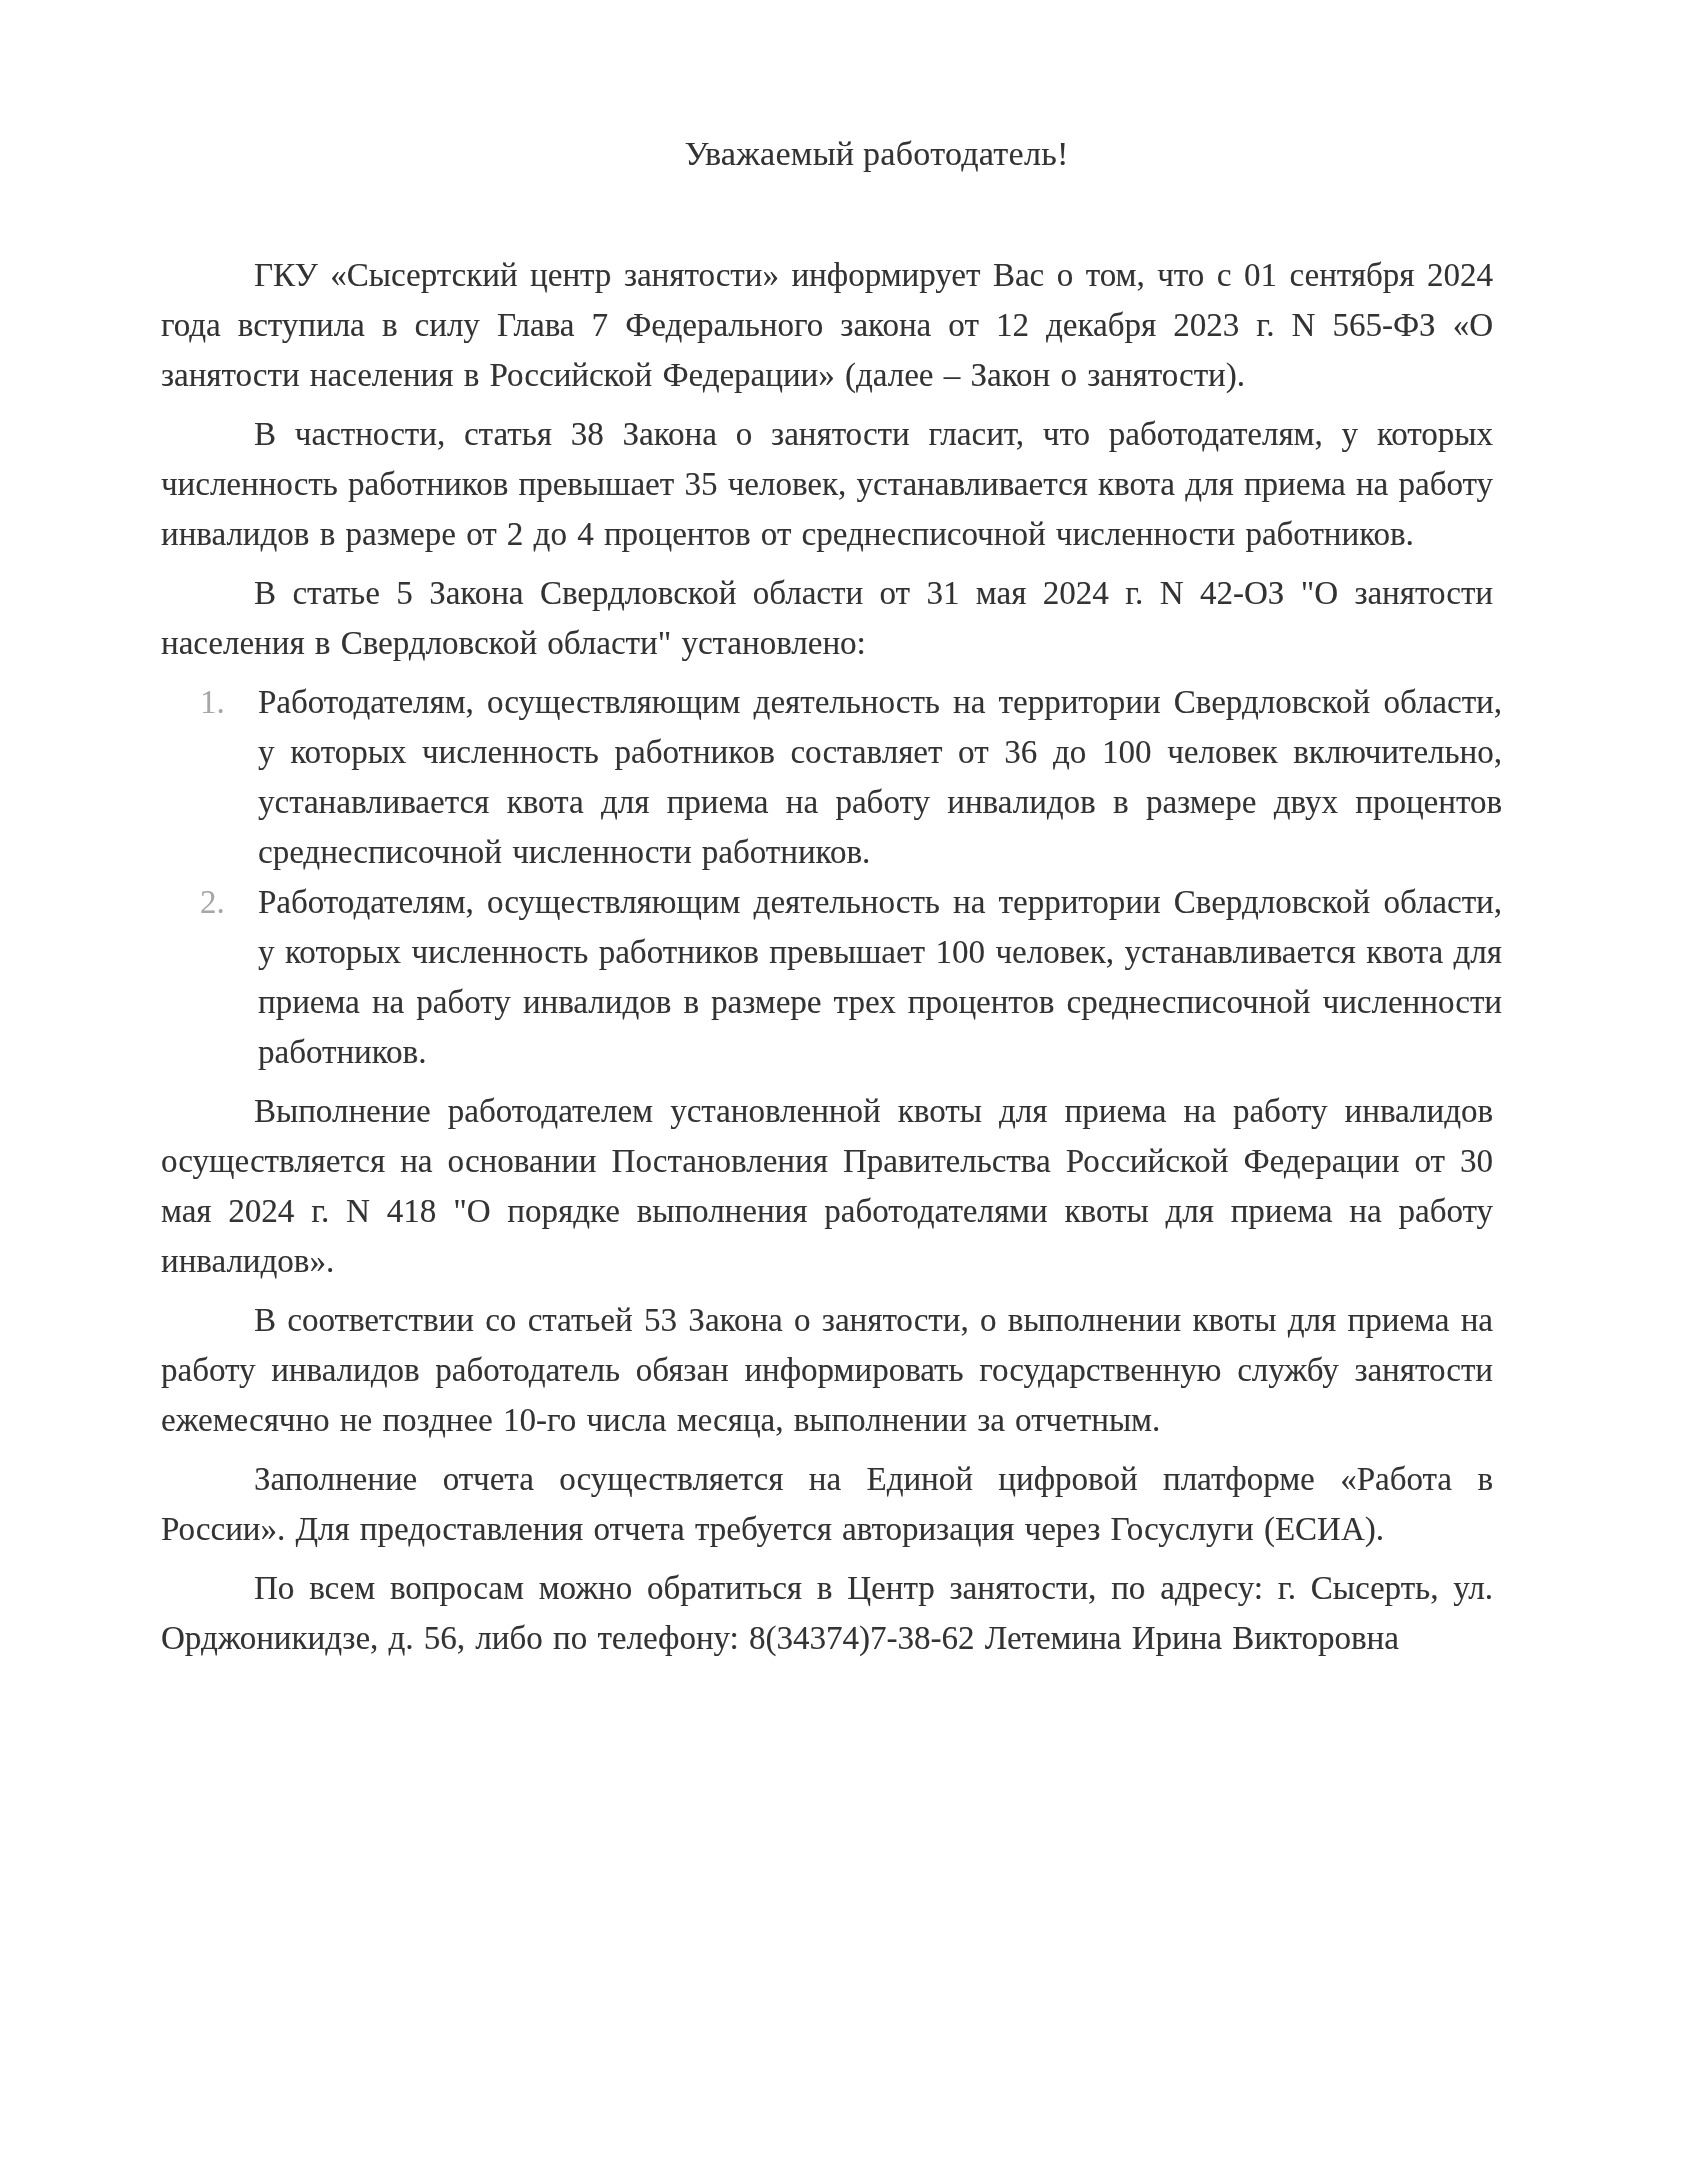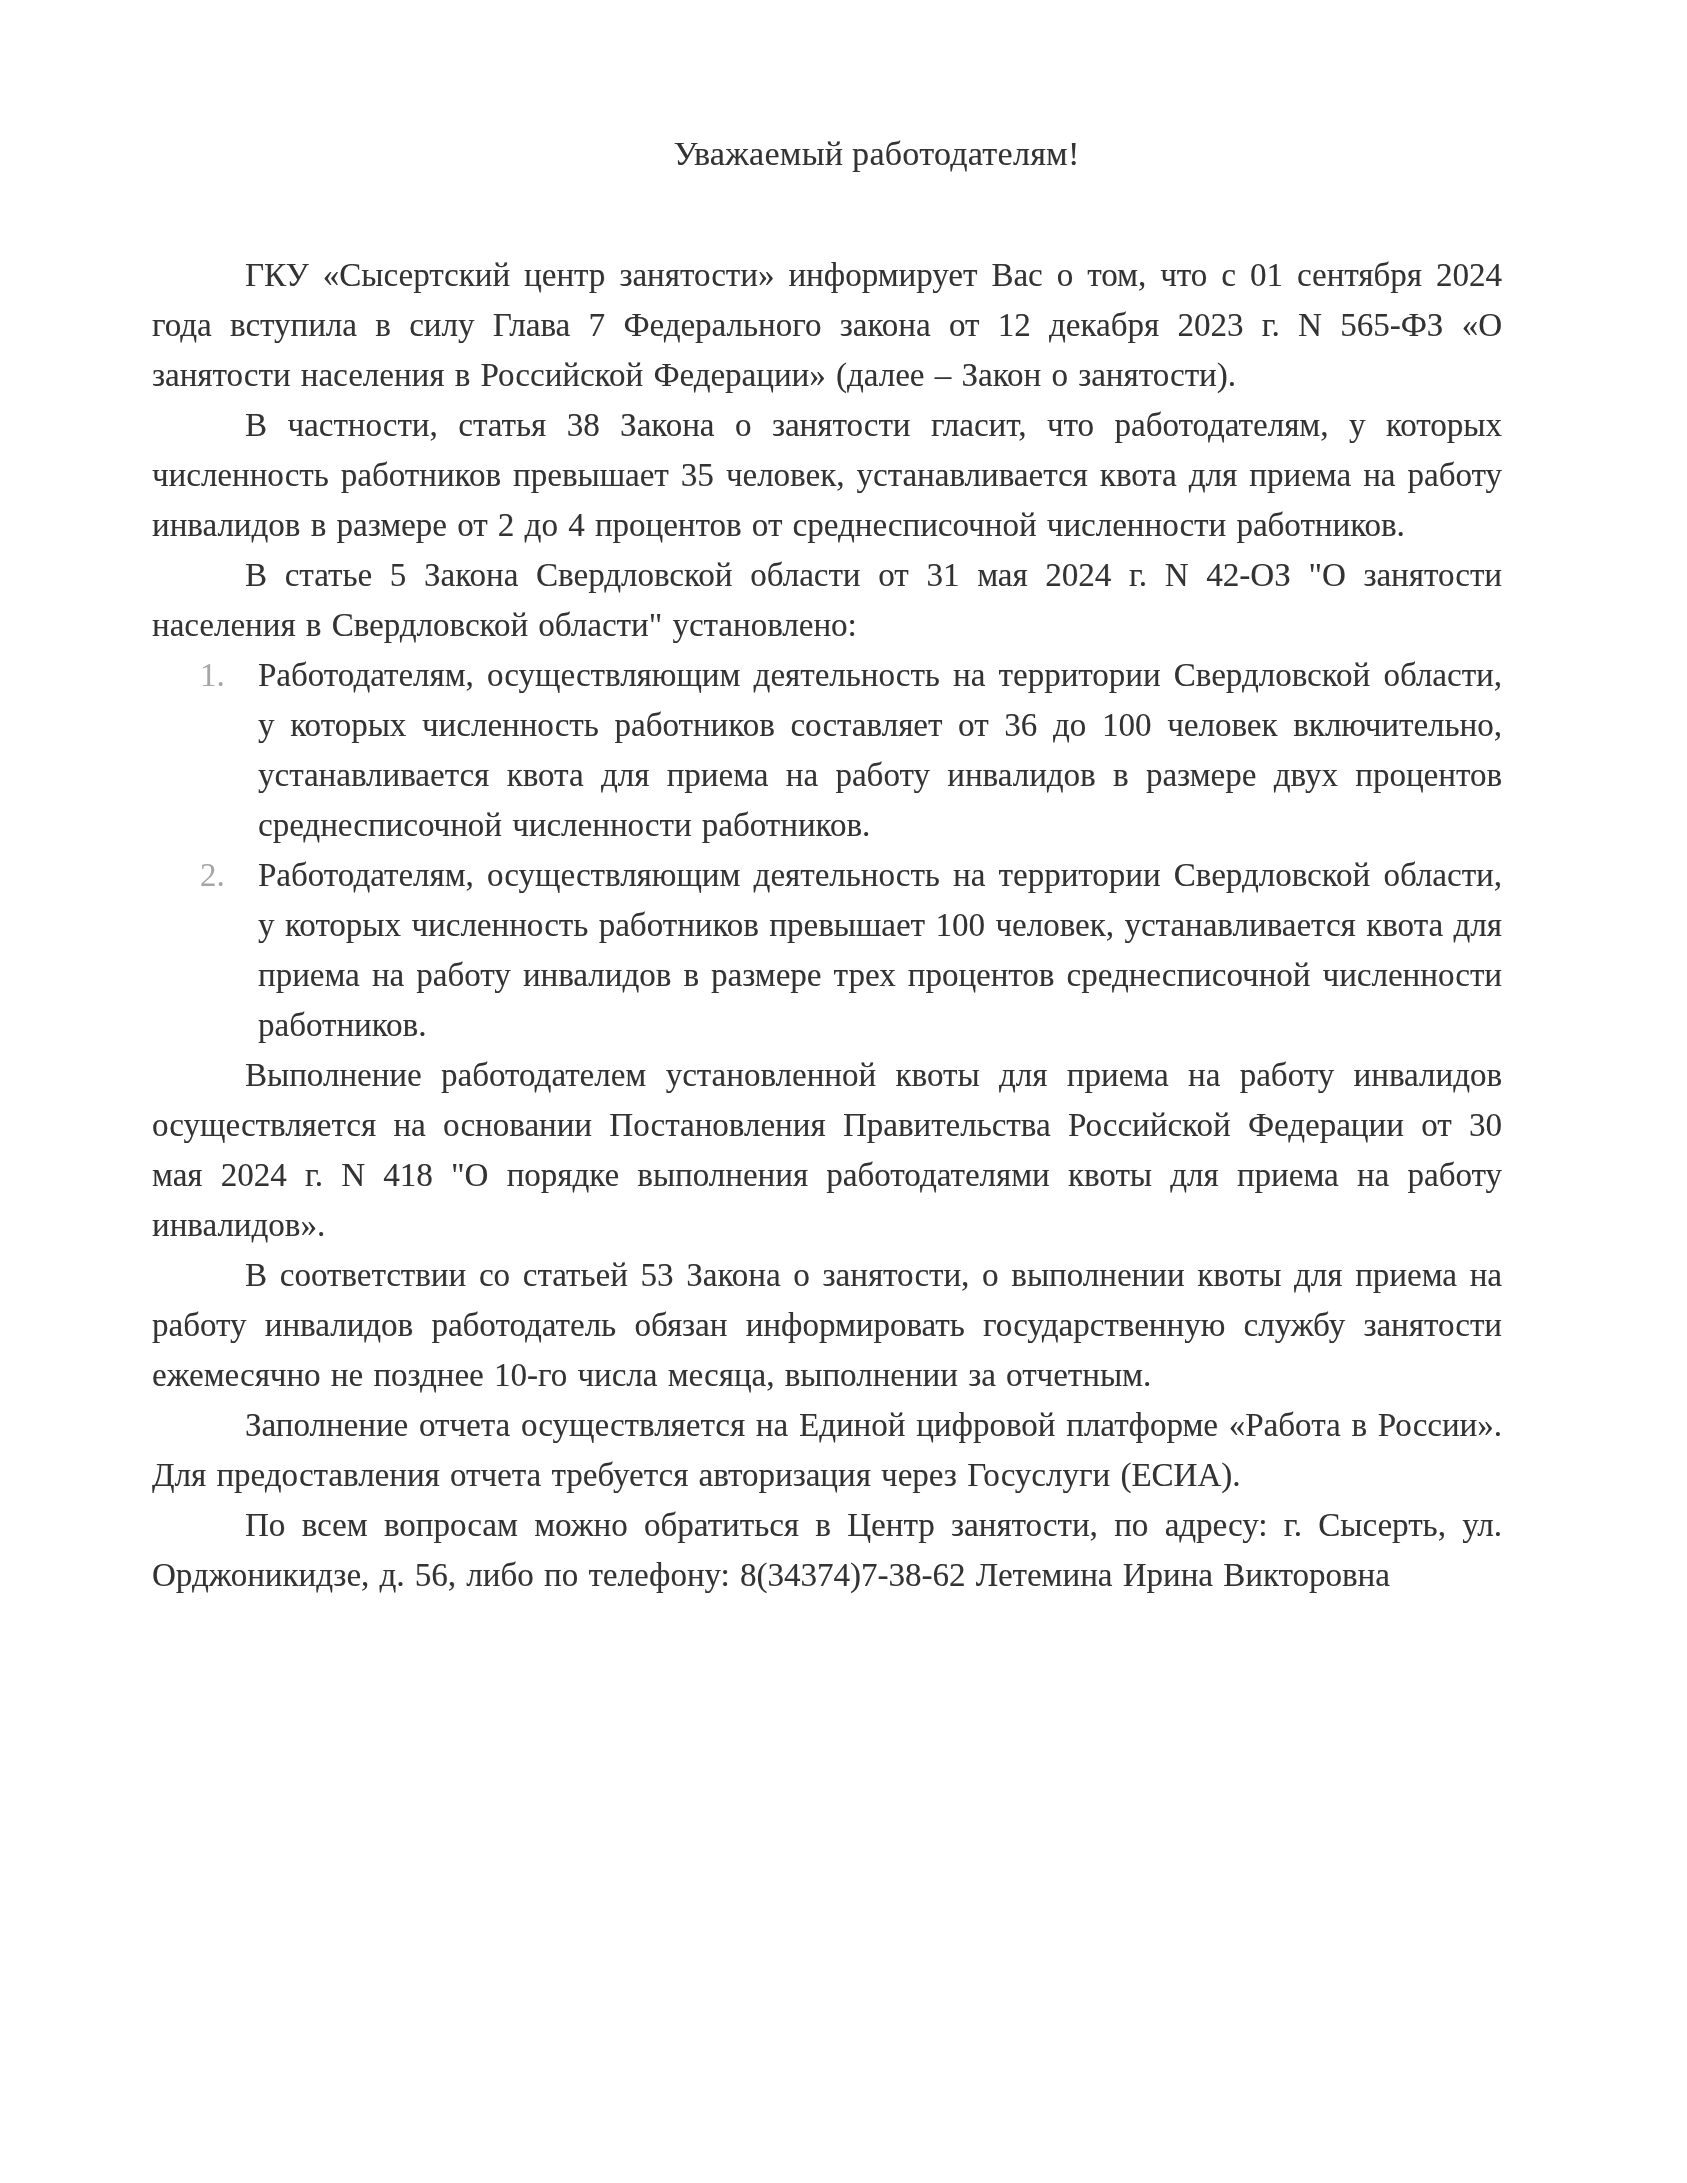--- a/index.html
+++ b/index.html
@@ -25,21 +25,21 @@
   .doc-title {
     margin: 0 0 71px 0;
     padding-left: 99px;
     font-size: 34px;
     font-weight: 400;
     line-height: 50px;
     text-align: center;
     letter-spacing: 0.3px;
   }
   .para {
-    margin: 0;
+    margin: 9px;
     font-size: 33px;
     line-height: 50px;
     text-align: justify;
     text-indent: 93px;
     word-spacing: 2px;
   }
   .quota-list {
     margin: 0;
   }
   .list-item {
@@ -59,21 +59,21 @@
   }
   strong.bold {
     font-weight: 400;
   }
 </style>
 </head>
 <body>
 
 <main class="page">
 
-  <h1 class="doc-title">Уважаемый работодателям!</h1>
+  <h1 class="doc-title">Уважаемый работодатель!</h1>
 
   <section class="body-text">
 
     <p class="para"><span class="seg">ГКУ «Сысертский центр занятости» информирует Вас о том, что с 01 сентября 2024 года вступила в силу Глава 7 Федерального закона от 12 декабря 2023 г. N 565-ФЗ «О занятости населения в Российской Федерации» (далее – Закон о занятости).</span></p>
 
     <p class="para"><span class="seg">В частности, статья 38 Закона о занятости гласит, что работодателям, у которых численность работников </span><strong class="seg bold">превышает 35 человек</strong><span class="seg">, устанавливается квота для приема на работу инвалидов в размере от 2 до 4 процентов от среднесписочной численности работников.</span></p>
 
     <p class="para"><span class="seg">В статье 5 Закона Свердловской области от 31 мая 2024 г. N 42-ОЗ "О занятости населения в Свердловской области" установлено:</span></p>
 
     <div class="quota-list">

